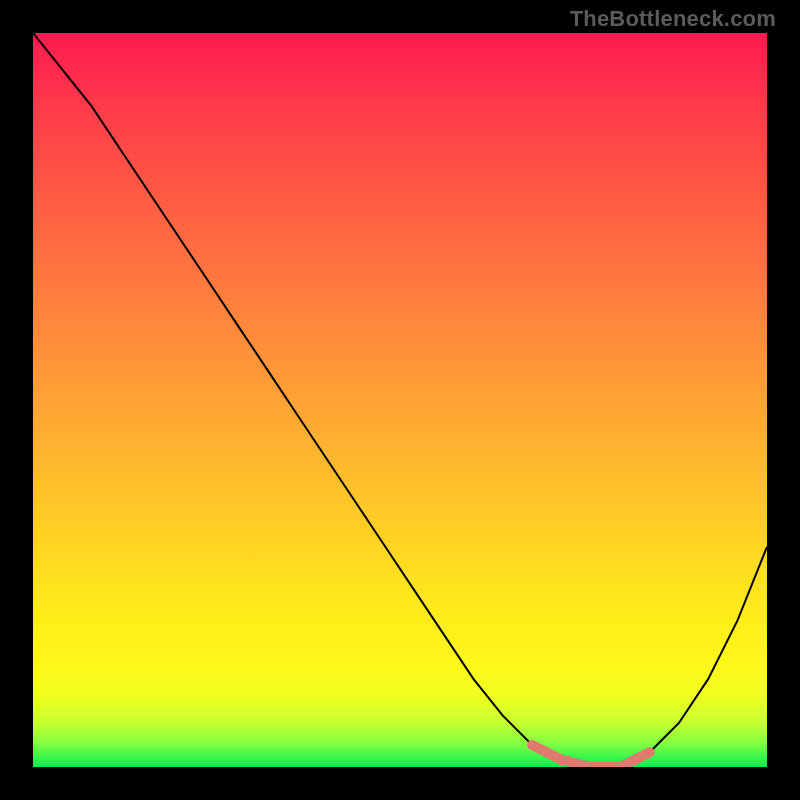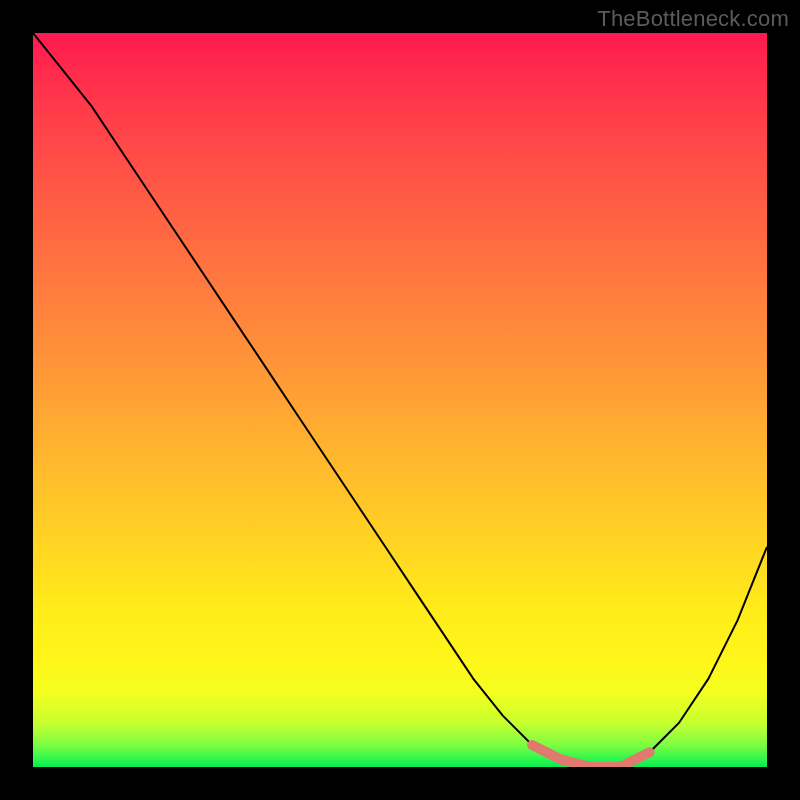--- a/index.html
+++ b/index.html
@@ -6,24 +6,24 @@
   html, body { width: 800px; height: 800px; background: #000; overflow: hidden; }
   .container {
     position: relative;
     width: 800px;
     height: 800px;
     background: #000;
   }
   .watermark {
     position: absolute;
     top: 6px;
-    right: 11px;
+    right: 24px;
     font-family: Arial, Helvetica, sans-serif;
     font-size: 22px;
-    font-weight: 400;
+    font-weight: 700;
     color: #5b5b5b;
     letter-spacing: 0.2px;
   }
   .plot-area {
     position: absolute;
     left: 33px;
     top: 33px;
     width: 734px;
     height: 734px;
     overflow: hidden;

